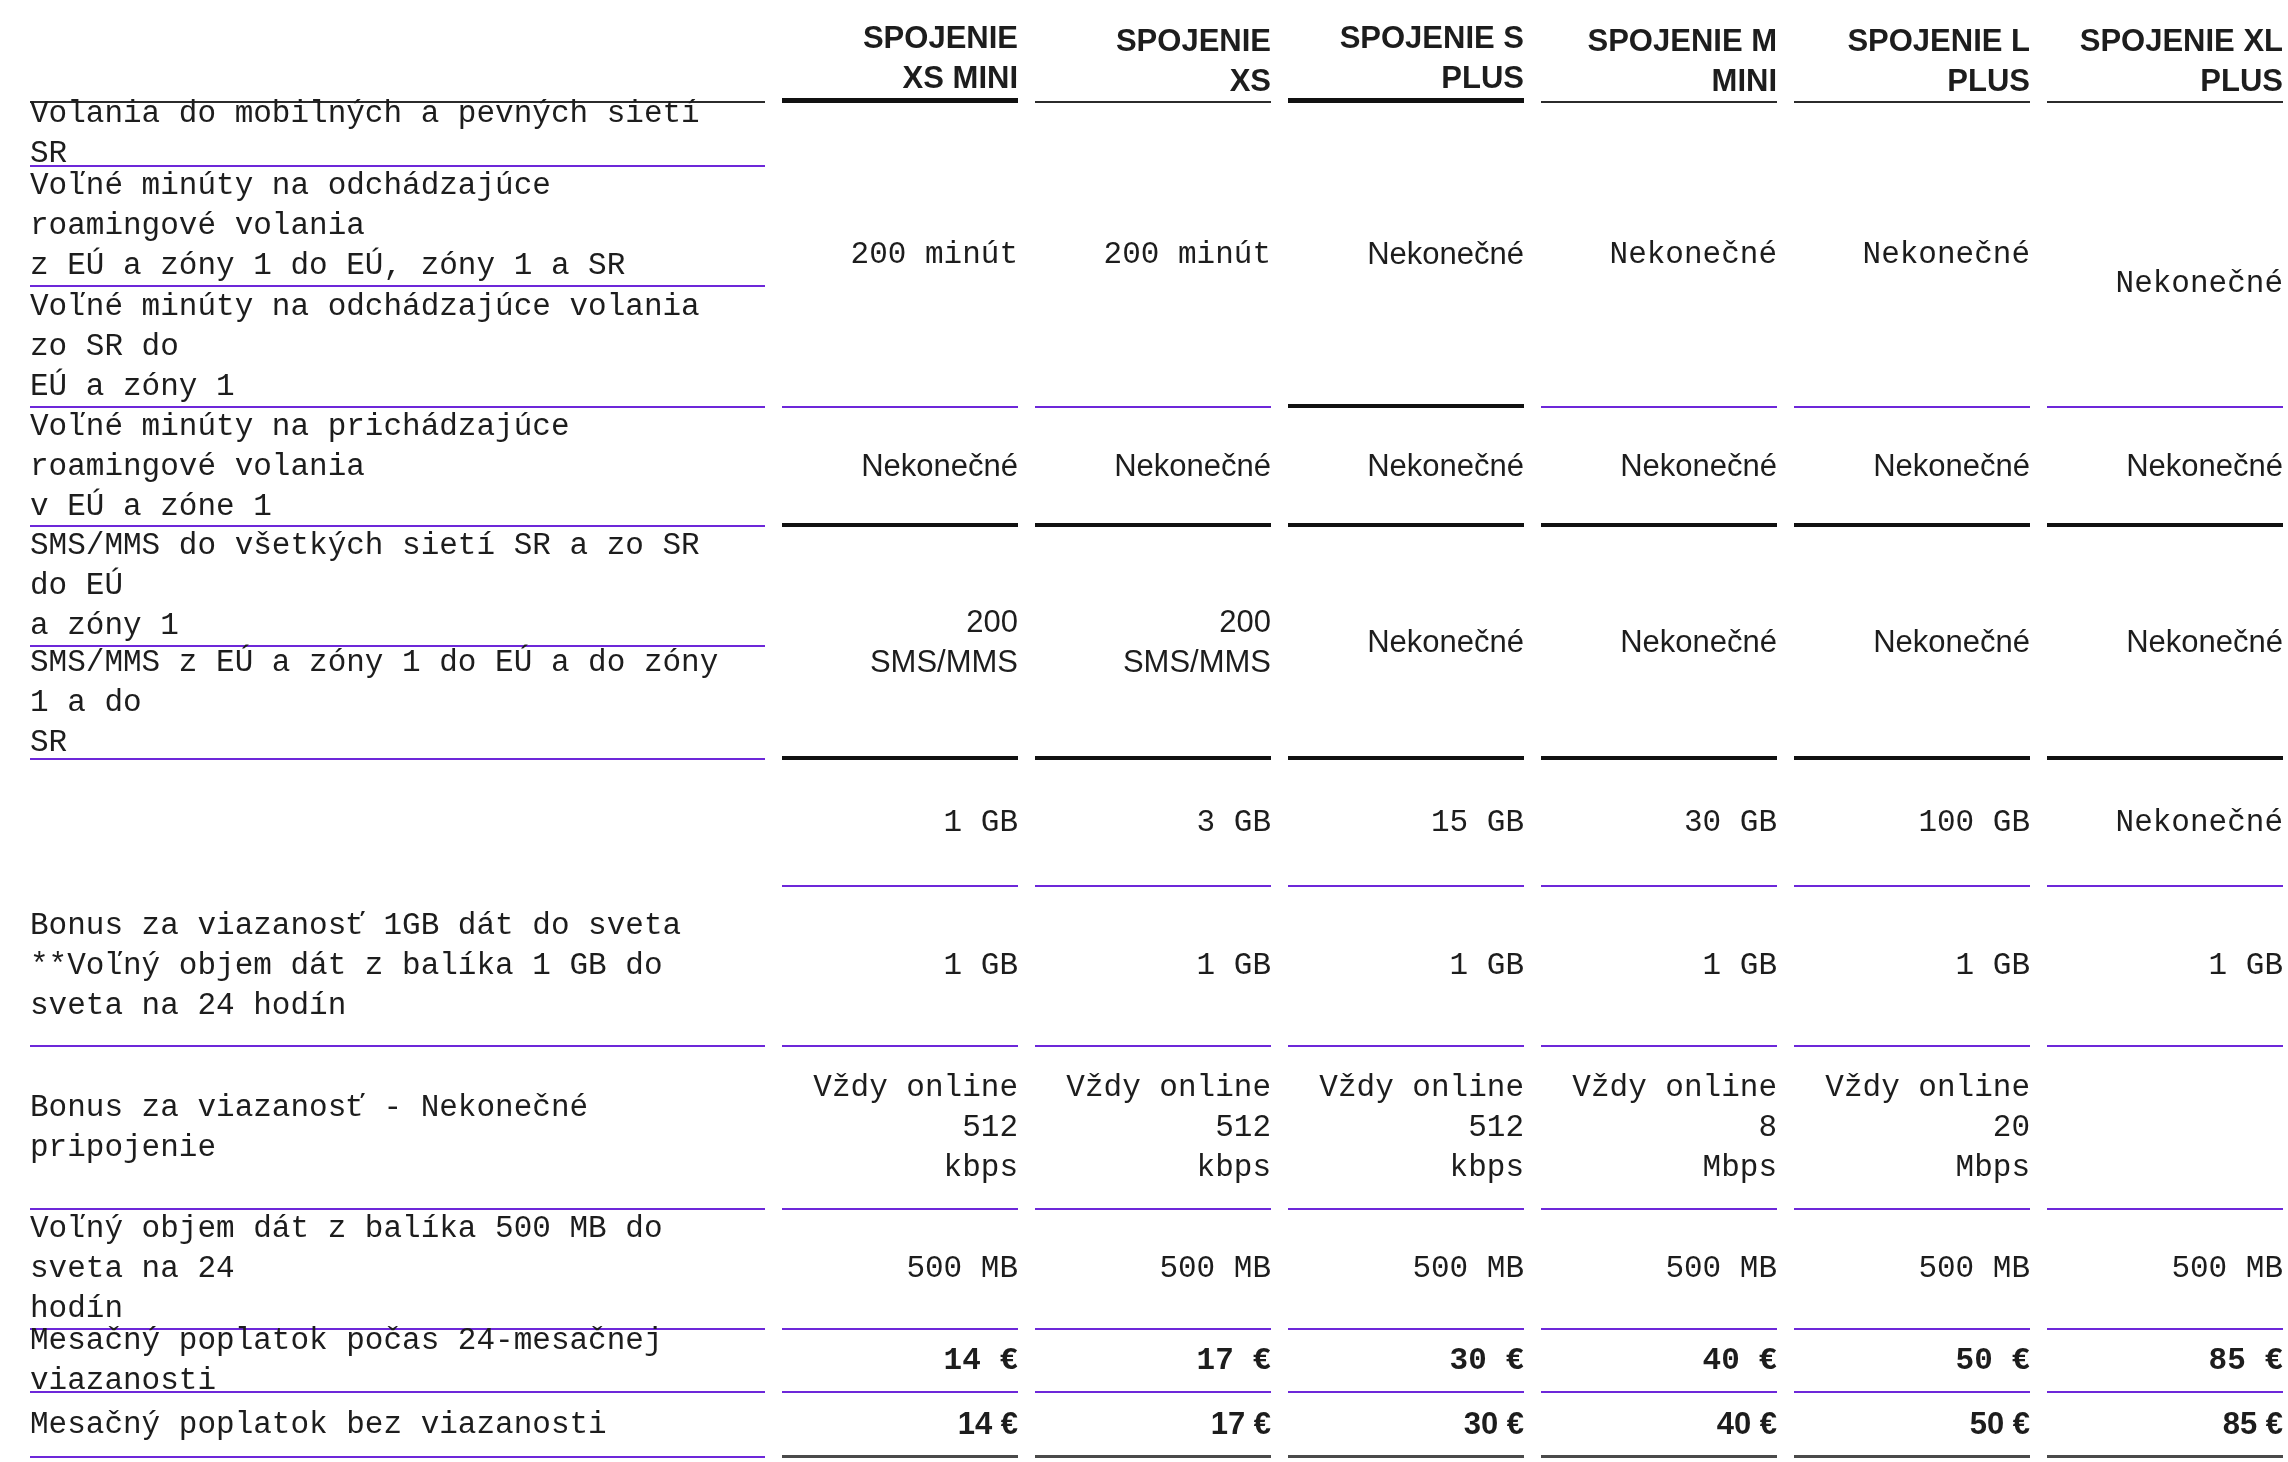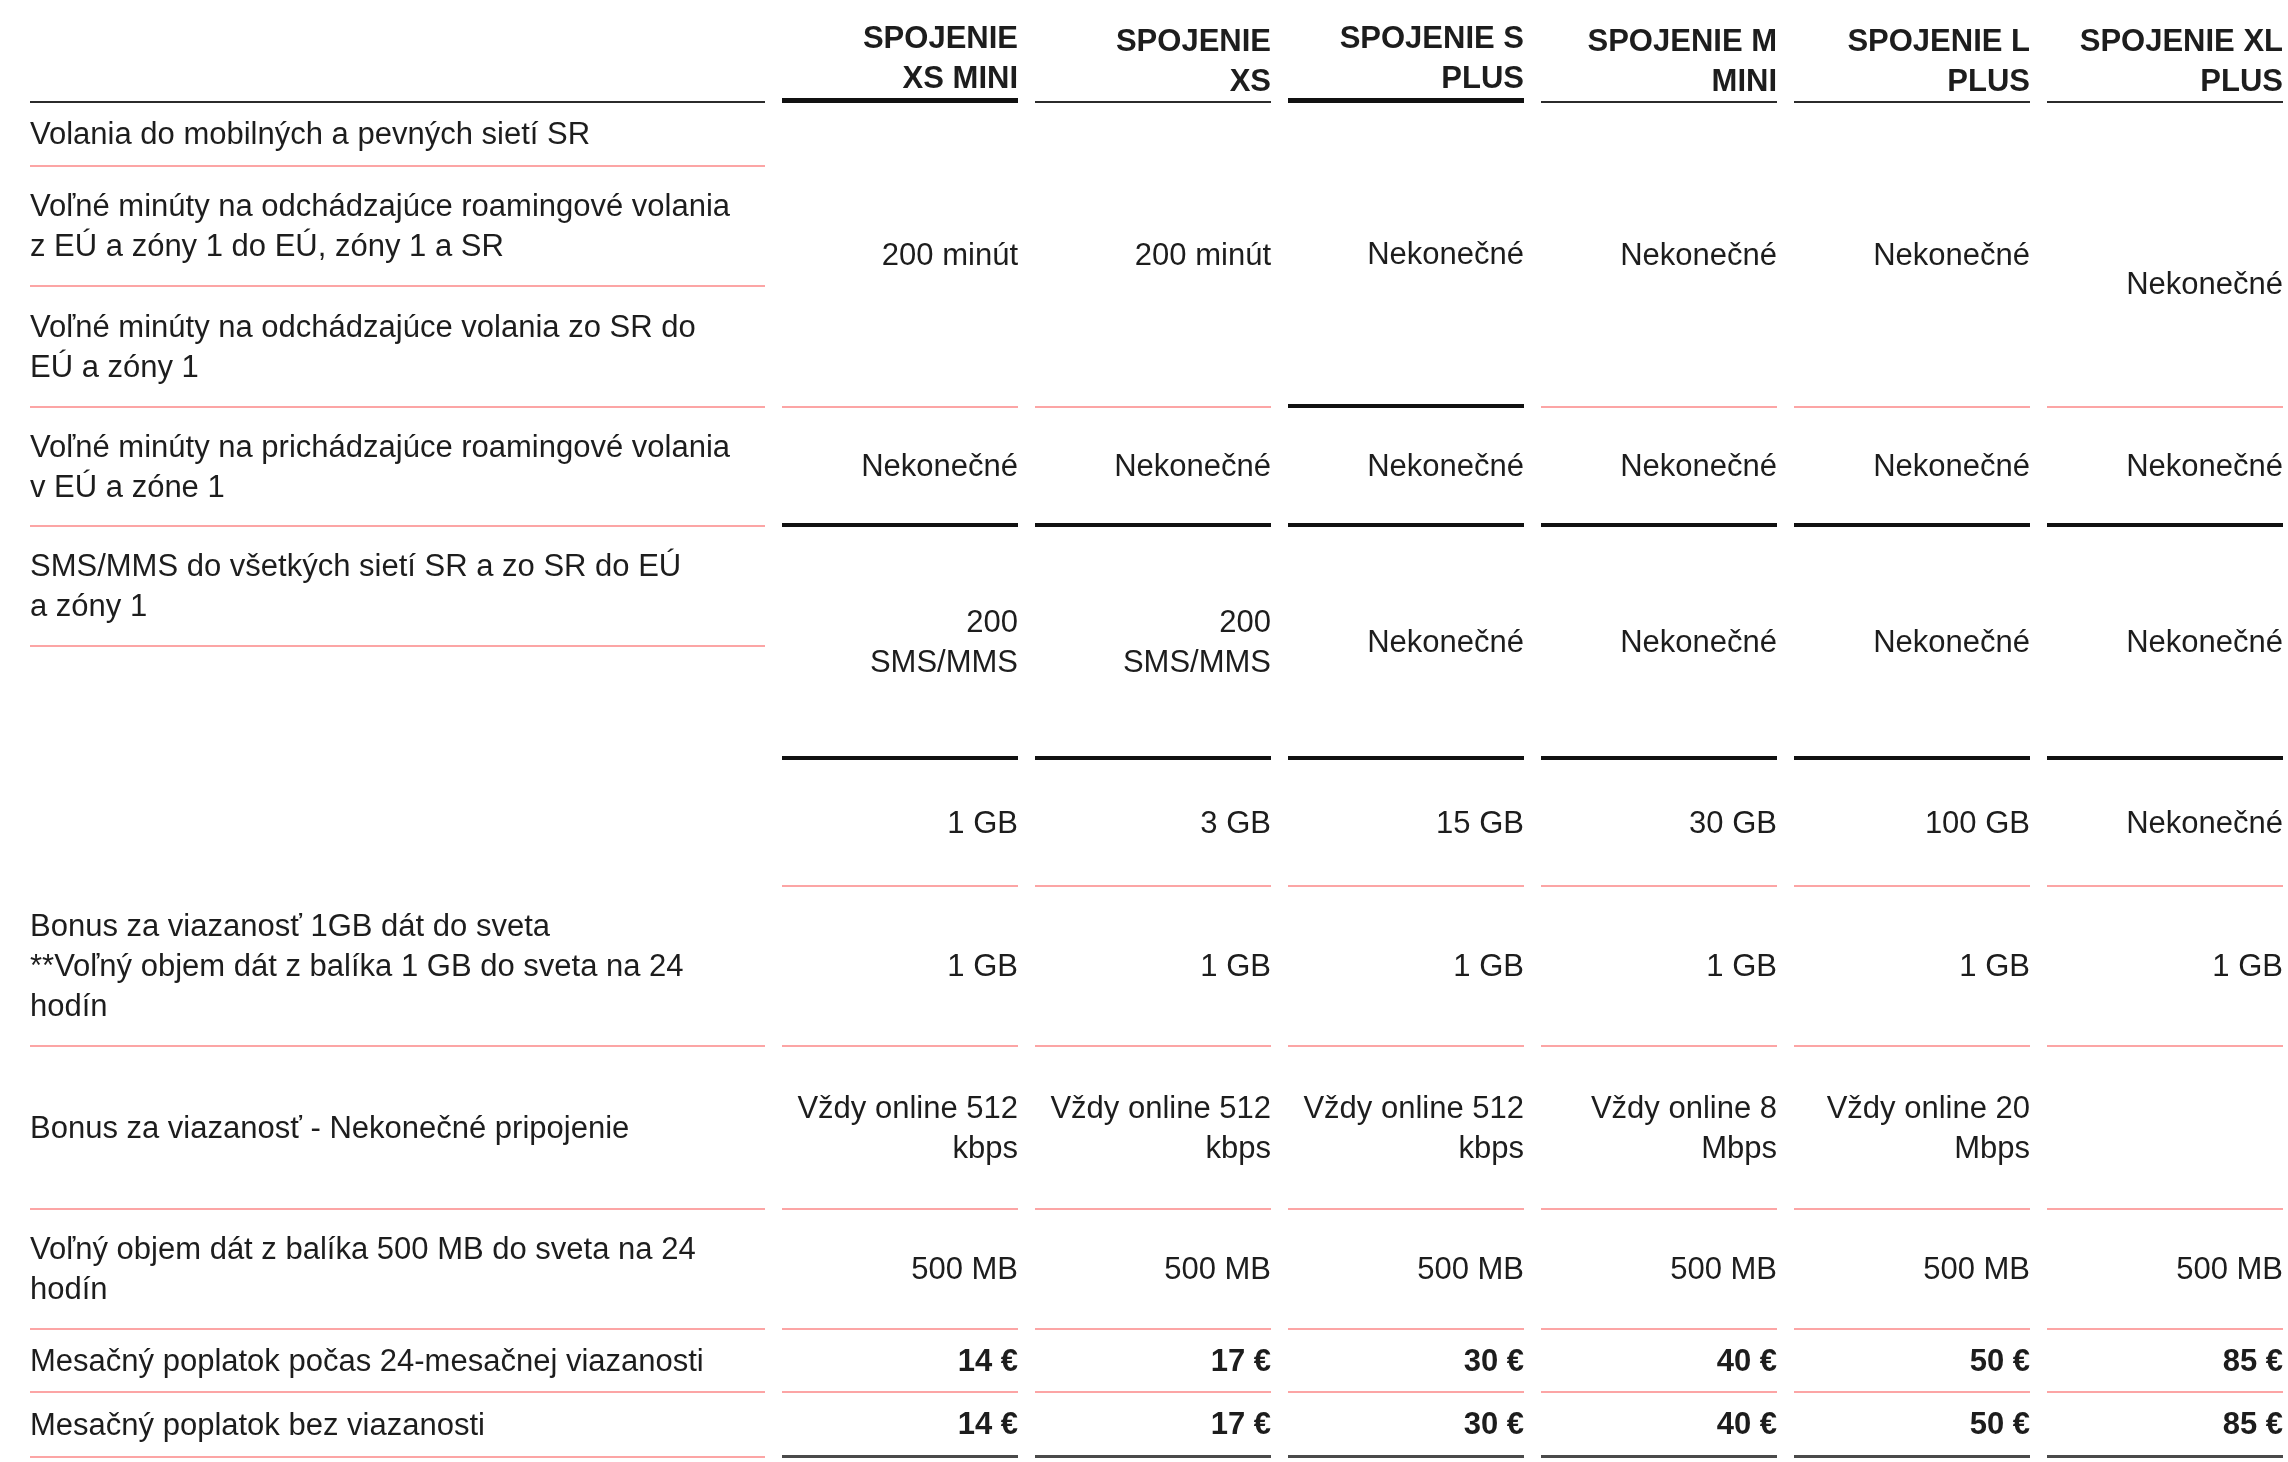--- a/index.html
+++ b/index.html
@@ -30,21 +30,21 @@
   
   .c1{grid-column:1}.c2{grid-column:2}.c3{grid-column:3}.c4{grid-column:4}
   .c5{grid-column:5}.c6{grid-column:6}.c7{grid-column:7}
   
   .r1{grid-row:1}.r2{grid-row:2}.r3{grid-row:3}.r4{grid-row:4}.r5{grid-row:5}
   .r6{grid-row:6}.r7{grid-row:7}.r8{grid-row:8}.r9{grid-row:9}.r10{grid-row:10}
   .r11{grid-row:11}.r12{grid-row:12}.r13{grid-row:13}
   .rA{grid-row:2/5}   
   .rC{grid-row:6/8}   
   
-  .bl-gray{border-bottom:2px solid #fca5a5;}
+  .bl-gray{border-bottom:2px solid #6d28d9;font-family:Liberation Mono, monospace;}
   .bl-dark{border-bottom:2px solid #2b2b2b;}
   .bl-mid{border-bottom:3px solid #4a4a4a;}
   .bl-bold{border-bottom:4px solid #111;}
   .bl-bold5{border-bottom:5px solid #111;}
 </style>
 </head>
 <body>
 
 <div class="table">
 
@@ -78,20 +78,22 @@
 v EÚ a zóne 1</div>
   <div class="cell val r5 c2 bl-bold">Nekonečné</div>
   <div class="cell val r5 c3 bl-bold">Nekonečné</div>
   <div class="cell val r5 c4 bl-bold">Nekonečné</div>
   <div class="cell val r5 c5 bl-bold">Nekonečné</div>
   <div class="cell val r5 c6 bl-bold">Nekonečné</div>
   <div class="cell val r5 c7 bl-bold">Nekonečné</div>
 
   <div class="cell lbl r6 c1 bl-gray">SMS/MMS do všetkých sietí SR a zo SR do EÚ
 a zóny 1</div>
+  <div class="cell lbl r7 c1 bl-gray">SMS/MMS z EÚ a zóny 1 do EÚ a do zóny 1 a do
+SR</div>
   <div class="cell val rC c2 bl-bold">200
 SMS/MMS</div>
   <div class="cell val rC c3 bl-bold">200
 SMS/MMS</div>
   <div class="cell val rC c4 bl-bold">Nekonečné</div>
   <div class="cell val rC c5 bl-bold">Nekonečné</div>
   <div class="cell val rC c6 bl-bold">Nekonečné</div>
   <div class="cell val rC c7 bl-bold">Nekonečné</div>
 
   <div class="cell val r8 c2 bl-gray">1 GB</div>

